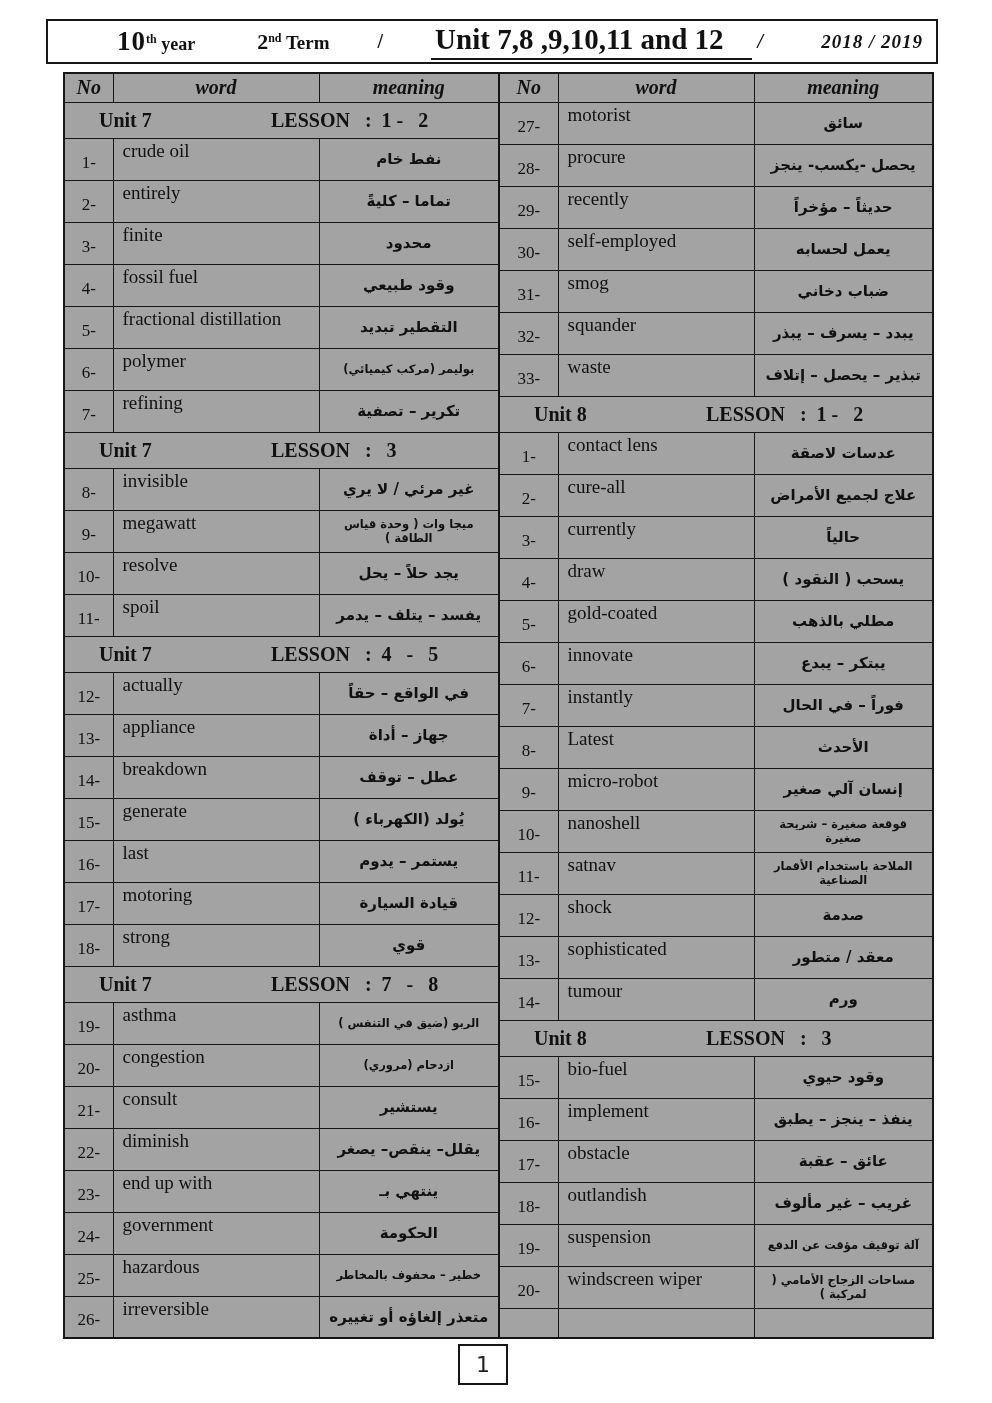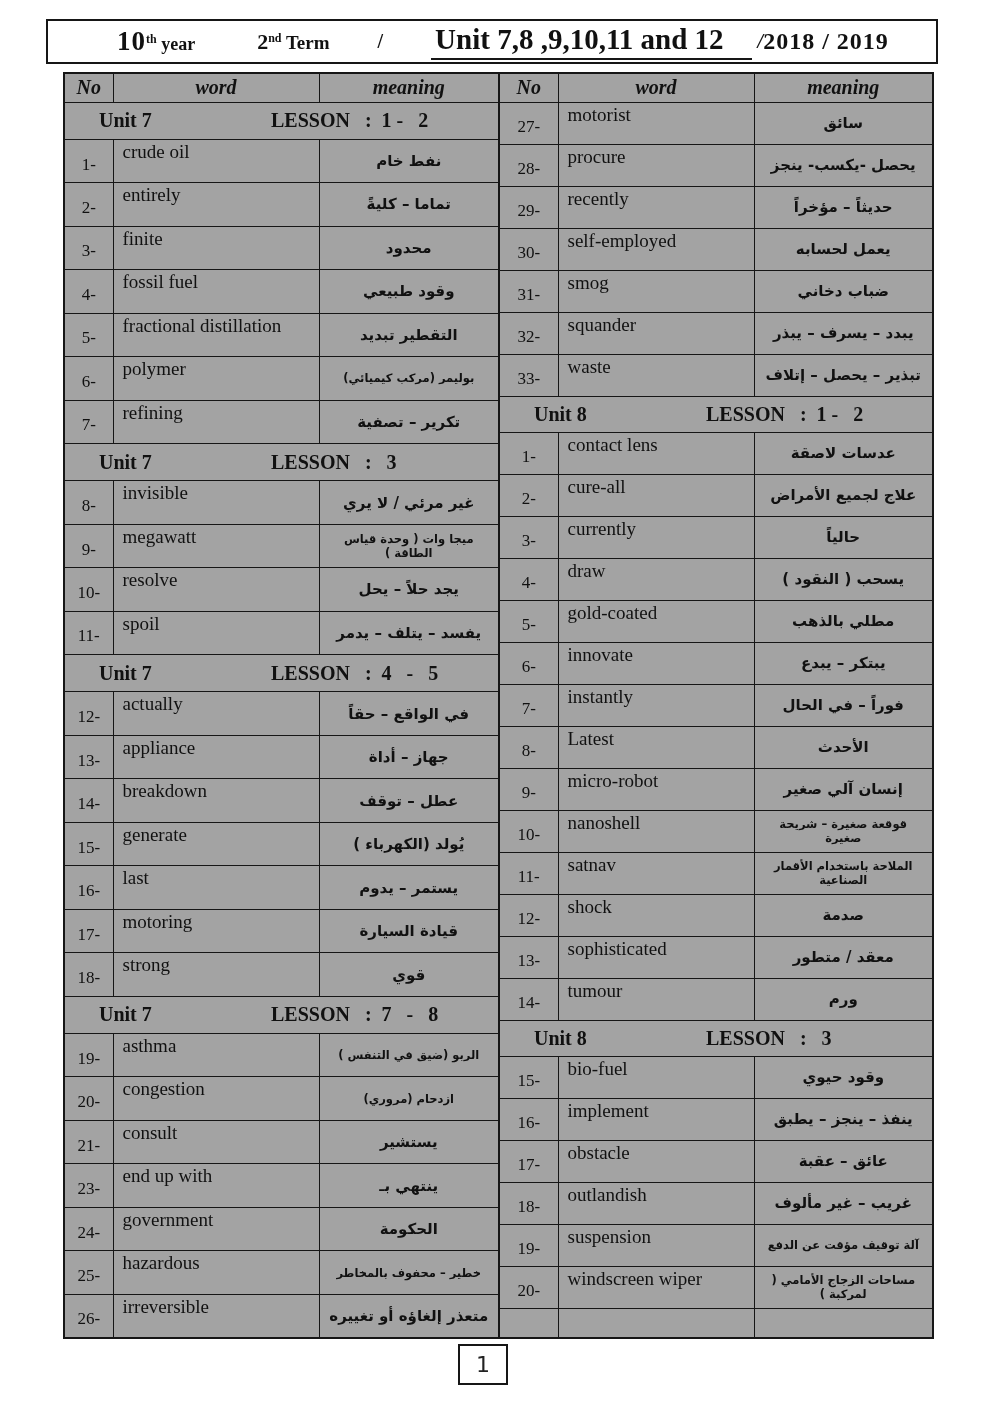--- a/index.html
+++ b/index.html
@@ -20,21 +20,21 @@
   .t-grade .big { font-size:27px; letter-spacing:1px; }
   .t-sup { font-size:12px; vertical-align:super; }
   .t-term { margin-left:62px; font-size:19px; }
   .t-term .big { font-size:22px; }
   .t-sep1 { margin-left:48px; font-size:20px; }
   .t-units {
     margin-left:48px; font-size:29px; 
     border-bottom:2.5px solid #161616; padding:0 28px 2px 4px;
   }
   .t-sep2 { margin-left:6px; font-size:20px; font-style:italic; }
-  .t-years { font-size:24px; letter-spacing:1px; }
+  .t-years { margin-left:58px; font-size:19px; font-style:italic; letter-spacing:1px; }
 
   
   .tables { position:absolute; left:63px; top:72px; display:flex; }
   table { border-collapse:collapse; table-layout:fixed; background:#a3a3a3; }
   table.half { border:2.5px solid #161616; }
   .right-half { margin-left:-2px; }
 
   .left-half  col.c-no { width:49px; }  .left-half  col.c-word { width:206px; } .left-half  col.c-meaning { width:180px; }
   .right-half col.c-no { width:59px; }  .right-half col.c-word { width:196px; } .right-half col.c-meaning { width:179px; }
 
@@ -204,20 +204,25 @@
             <td class="no">20-</td>
             <td class="word">congestion</td>
             <td class="meaning small">ازدحام  (مروري)</td>
           </tr>
           <tr class="word-row">
             <td class="no">21-</td>
             <td class="word">consult</td>
             <td class="meaning">يستشير</td>
           </tr>
           <tr class="word-row">
+            <td class="no">22-</td>
+            <td class="word">diminish</td>
+            <td class="meaning">يقلل–  ينقص–  يصغر</td>
+          </tr>
+          <tr class="word-row">
             <td class="no">23-</td>
             <td class="word">end up with</td>
             <td class="meaning">ينتهي بـ</td>
           </tr>
           <tr class="word-row">
             <td class="no">24-</td>
             <td class="word">government</td>
             <td class="meaning">الحكومة</td>
           </tr>
           <tr class="word-row">

